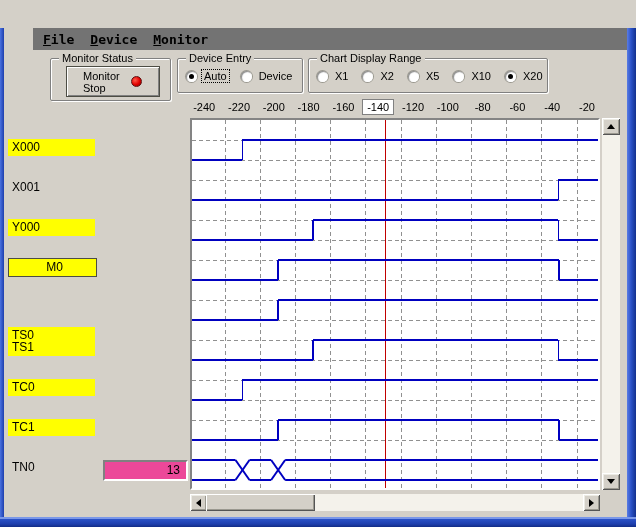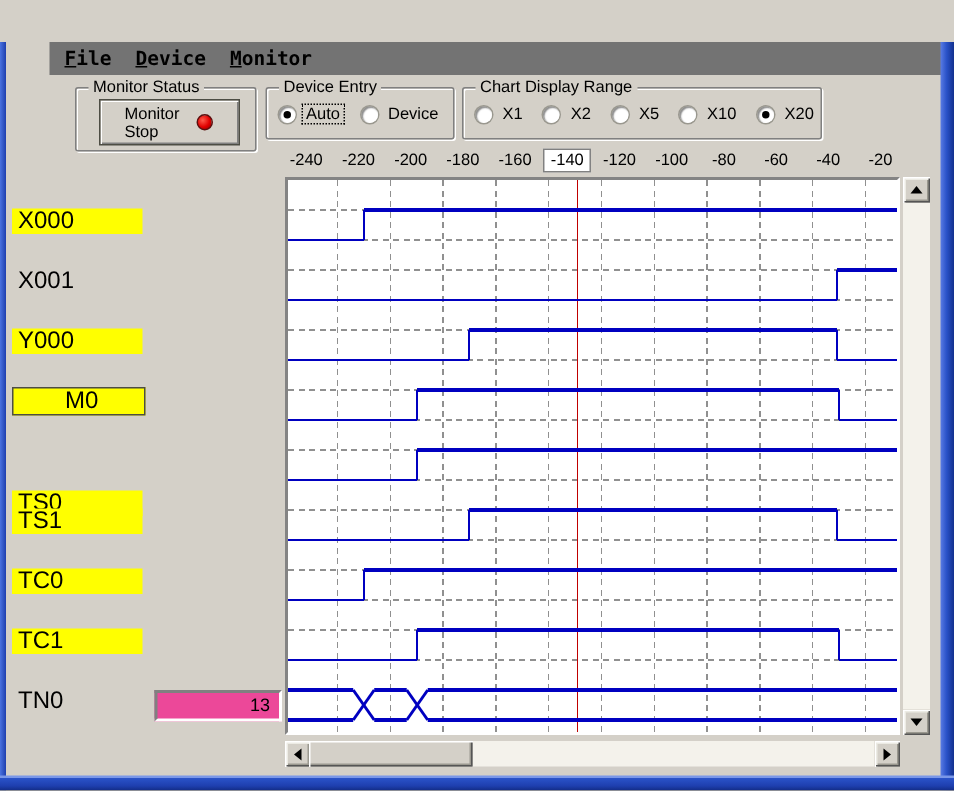--- a/index.html
+++ b/index.html
@@ -85,21 +85,21 @@
   }
   .vsb { position:absolute; left:602px; top:118px; width:18px; height:372px; background:#F4F2EB; }
   .hsb { position:absolute; left:190px; top:494px; width:410px; height:17px; background:#F4F2EB; }
   .hthumb { position:absolute; left:16px; top:0; width:109px; height:17px; background:#D4D0C8;
     box-shadow:inset 1px 1px 0 #fff, inset -1px -1px 0 #555, inset -2px -2px 0 #9a988f; }
   .tri-up    { width:0; height:0; border-left:4px solid transparent; border-right:4px solid transparent; border-bottom:5px solid #000; }
   .tri-down  { width:0; height:0; border-left:4px solid transparent; border-right:4px solid transparent; border-top:5px solid #000; }
   .tri-left  { width:0; height:0; border-top:4px solid transparent; border-bottom:4px solid transparent; border-right:5px solid #000; }
   .tri-right { width:0; height:0; border-top:4px solid transparent; border-bottom:4px solid transparent; border-left:5px solid #000; }
   
-  .dev { position:absolute; left:8px; width:87px; height:17px; line-height:17px; padding-left:4px; font-size:16px; white-space:nowrap; }
+  .dev { position:absolute; left:8px; width:87px; height:17px; line-height:17px; padding-left:4px; font-size:12px; white-space:nowrap; }
   .dev.hl { background:#FFFF00; }
   .dev.sel { border:1px solid #4d4d44; width:89px; height:19px; line-height:17px; background:#FFFF00; }
   .valuebox {
     position:absolute; left:103px; top:460px; width:85px; height:21px;
     background:#ec4899; border:2px solid; border-color:#808080 #fff #fff #808080;
     text-align:right; padding:1px 6px 0 0; font-size:12px;
   }
 </style>
 </head>
 <body>

